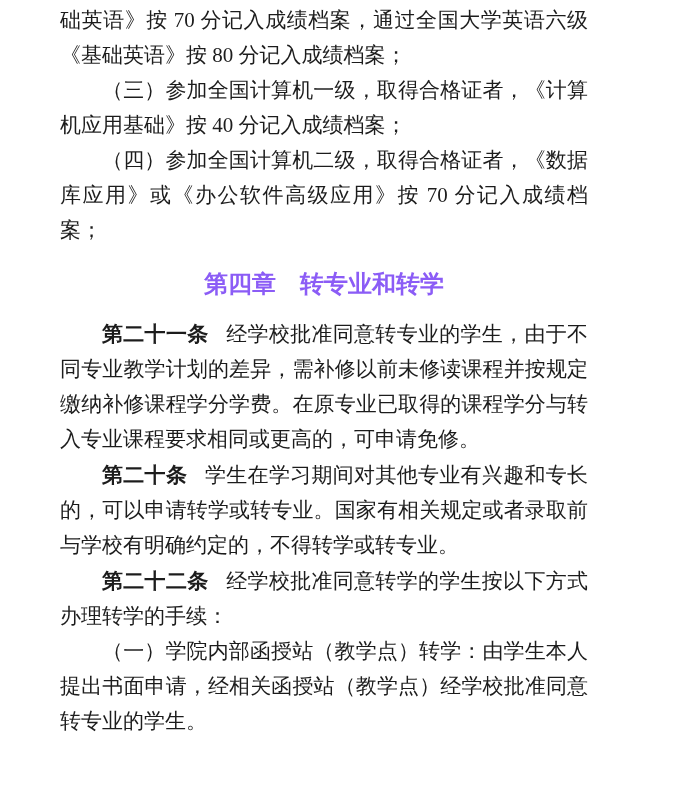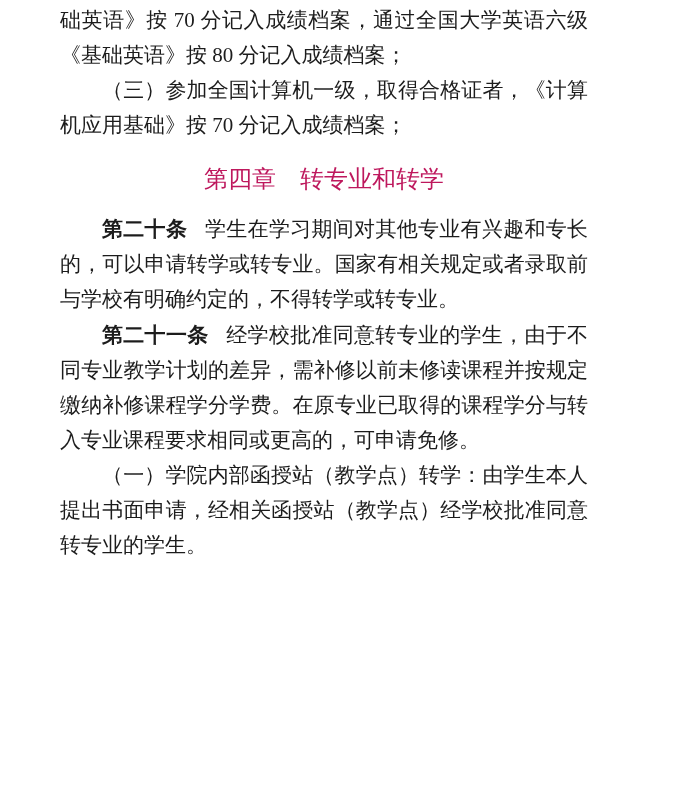--- a/index.html
+++ b/index.html
@@ -30,46 +30,50 @@
     text-indent: 2em;
   }
   .article-lead {
     font-family: "Liberation Sans", "DejaVu Sans", sans-serif;
     font-weight: bold;
     margin-right: 0.85em;
   }
   .chapter-heading {
     margin: 18px 0 14px 0;
     font-family: "Liberation Sans", "DejaVu Sans", sans-serif;
-    font-weight: normal;
+    font-weight: bold;
     font-size: 24px;
     line-height: 36px;
     text-align: center;
     text-indent: 0;
-    color: #be185d;
+    color: #8b5cf6;
   }
 </style>
 </head>
 <body>
 
 <div class="page">
 
   <p class="para">础英语》按 70 分记入成绩档案，通过全国大学英语六级《基础英语》按 80 分记入成绩档案；</p>
 
-  <p class="para indent">（三）参加全国计算机一级，取得合格证者，《计算机应用基础》按 70 分记入成绩档案；</p>
+  <p class="para indent">（三）参加全国计算机一级，取得合格证者，《计算机应用基础》按 40 分记入成绩档案；</p>
 
+  <p class="para indent">（四）参加全国计算机二级，取得合格证者，《数据库应用》或《办公软件高级应用》按 70 分记入成绩档案；</p>
 
 
   <h2 class="para chapter-heading">第四章　转专业和转学</h2>
+
+  <p class="para indent">
+    <span class="article-lead">第二十一条</span><span>经学校批准同意转专业的学生，由于不同专业教学计划的差异，需补修以前未修读课程并按规定缴纳补修课程学分学费。在原专业已取得的课程学分与转入专业课程要求相同或更高的，可申请免修。</span>
+  </p>
 
   <p class="para indent">
     <span class="article-lead">第二十条</span><span>学生在学习期间对其他专业有兴趣和专长的，可以申请转学或转专业。国家有相关规定或者录取前与学校有明确约定的，不得转学或转专业。</span>
   </p>
 
   <p class="para indent">
-    <span class="article-lead">第二十一条</span><span>经学校批准同意转专业的学生，由于不同专业教学计划的差异，需补修以前未修读课程并按规定缴纳补修课程学分学费。在原专业已取得的课程学分与转入专业课程要求相同或更高的，可申请免修。</span>
+    <span class="article-lead">第二十二条</span><span>经学校批准同意转学的学生按以下方式办理转学的手续：</span>
   </p>
-
 
   <p class="para indent">（一）学院内部函授站（教学点）转学：由学生本人提出书面申请，经相关函授站（教学点）经学校批准同意转专业的学生。</p>
 
 
 </div>
 
 </body></html>

